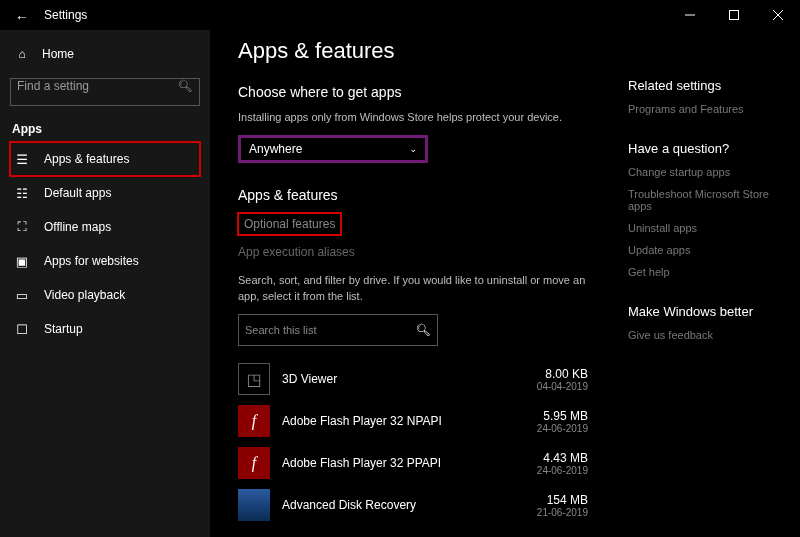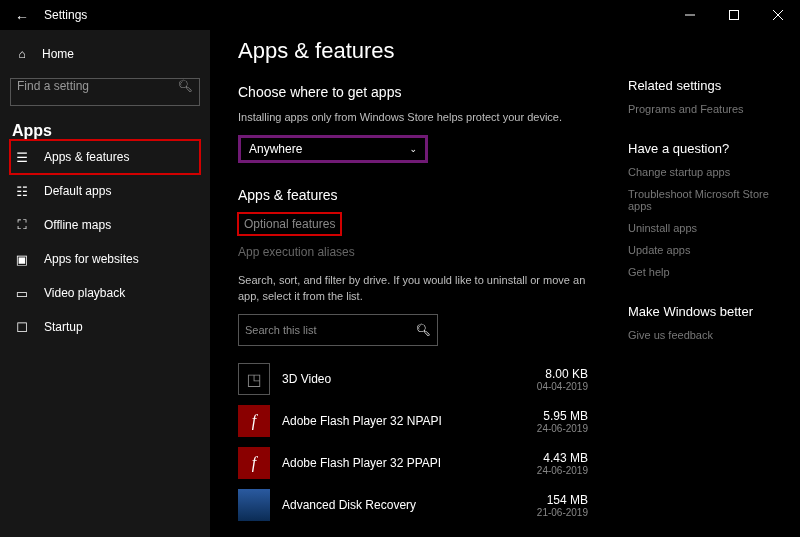--- a/index.html
+++ b/index.html
@@ -11,21 +11,21 @@
   .winbtn { width: 44px; height: 30px; display: flex; align-items: center; justify-content: center; font-size: 12px; }
   .winbtn svg { stroke: #fff; }
   .body { display: flex; height: calc(100% - 30px); }
   .sidebar { width: 210px; background: #171717; padding: 8px 10px 0 10px; }
   .home-row { display: flex; align-items: center; height: 32px; gap: 12px; padding-left: 4px; }
   .home-row .icon { width: 16px; display: flex; justify-content: center; }
   .search-box { margin-top: 8px; height: 28px; border: 1px solid #555; display: flex; align-items: flex-start; padding: 0 6px; color: #999; }
   .search-box input { flex: 1; background: transparent; border: none; outline: none; color: #fff; font-size: 12px; }
   .search-box input::placeholder { color: #999; }
   .search-box .sicon { font-size: 12px; color: #999; }
-  .cat-label { margin-top: 16px; font-size: 16px; font-weight: 600; padding-left: 2px; }
+  .cat-label { margin-top: 16px; margin-bottom: 6px; font-size: 12px; font-weight: 600; padding-left: 2px; }
   .nav-item { display: flex; align-items: center; height: 34px; gap: 14px; padding-left: 4px; color: #fff; }
   .nav-item .icon { width: 16px; display: flex; justify-content: center; font-size: 13px; }
   .nav-item.selected { outline: 2px solid #d10000; outline-offset: -1px; }
   .main { flex: 1; display: flex; padding: 8px 10px 0 28px; }
   .content { width: 350px; }
   .rightcol { flex: 1; padding-left: 40px; padding-top: 40px; }
   .h1 { font-size: 22px; font-weight: 300; margin-bottom: 20px; }
   .h2 { font-size: 14px; font-weight: 400; margin-top: 6px; margin-bottom: 10px; }
   .sub { color: #bfbfbf; font-size: 11px; margin-bottom: 10px; line-height: 1.4; }
   .dropdown { border: 3px solid #701a75; height: 28px; width: 190px; display: flex; align-items: center; padding: 0 8px; justify-content: space-between; color: #fff; margin-bottom: 24px; }
@@ -135,21 +135,21 @@
       <div class="sub">Search, sort, and filter by drive. If you would like to uninstall or move an app, select it from the list.</div>
       <div class="appsearch">
         <input placeholder="Search this list" style="">
         <span class="sicon">🔍︎</span>
       </div>
 
       <div id="applist">
           <div class="app-row">
             <div class="appicon ico-3d"></div>
             <div class="appinfo">
-              <div class="appname">3D Video</div>
+              <div class="appname">3D Viewer</div>
             </div>
             <div class="appmeta">
               <div class="appsize">8.00 KB</div>
               <div class="appdate">04-04-2019</div>
             </div>
           </div>
           <div class="app-row">
             <div class="appicon ico-flash">f</div>
             <div class="appinfo">
               <div class="appname">Adobe Flash Player 32 NPAPI</div>

